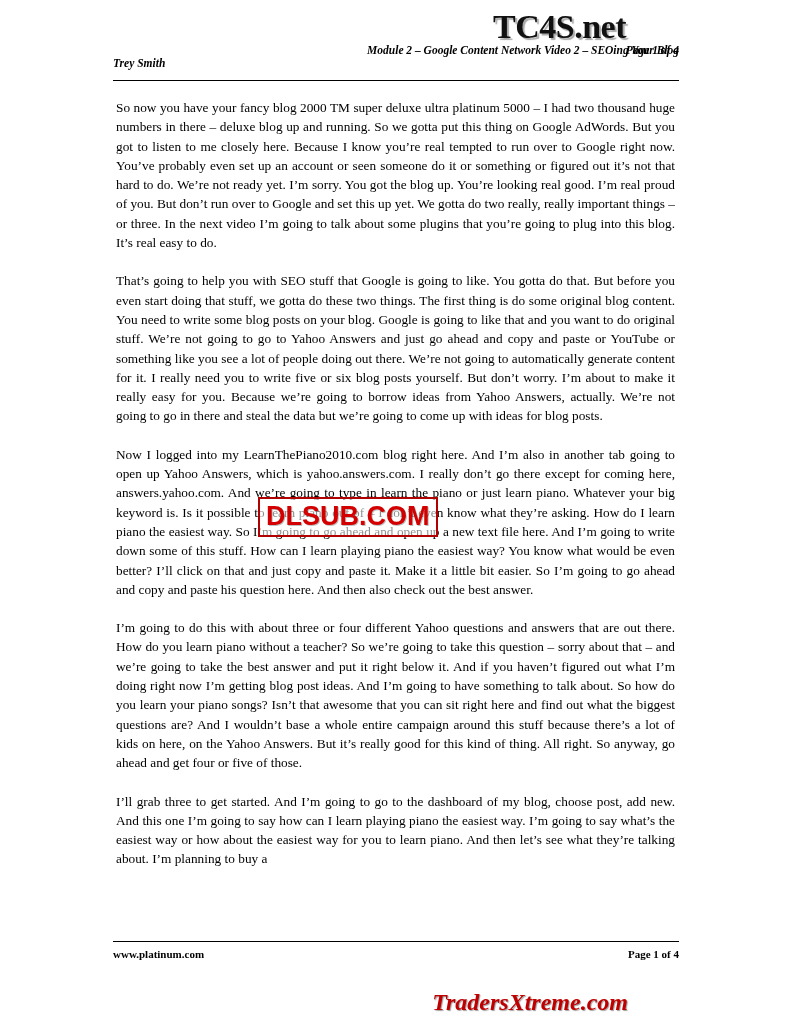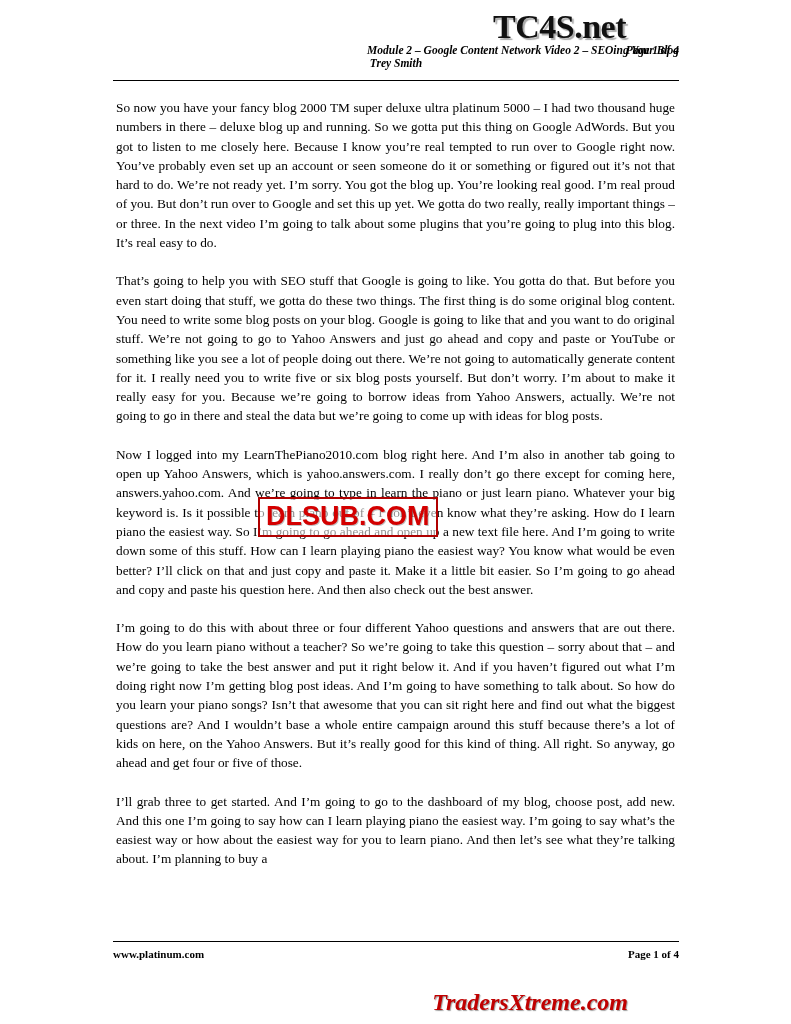--- a/index.html
+++ b/index.html
@@ -58,21 +58,20 @@
     display: inline-block;
   }
   .header-page {
     position: absolute;
     right: 0;
     top: 0;
     font-style: italic;
     font-weight: bold;
   }
   .header-line2 {
-    text-align: center;
     margin-top: 1px;
   }
   .header-rule {
     position: absolute;
     left: 113px;
     top: 80px;
     width: 566px;
     border-top: 1px solid #000;
   }
 

